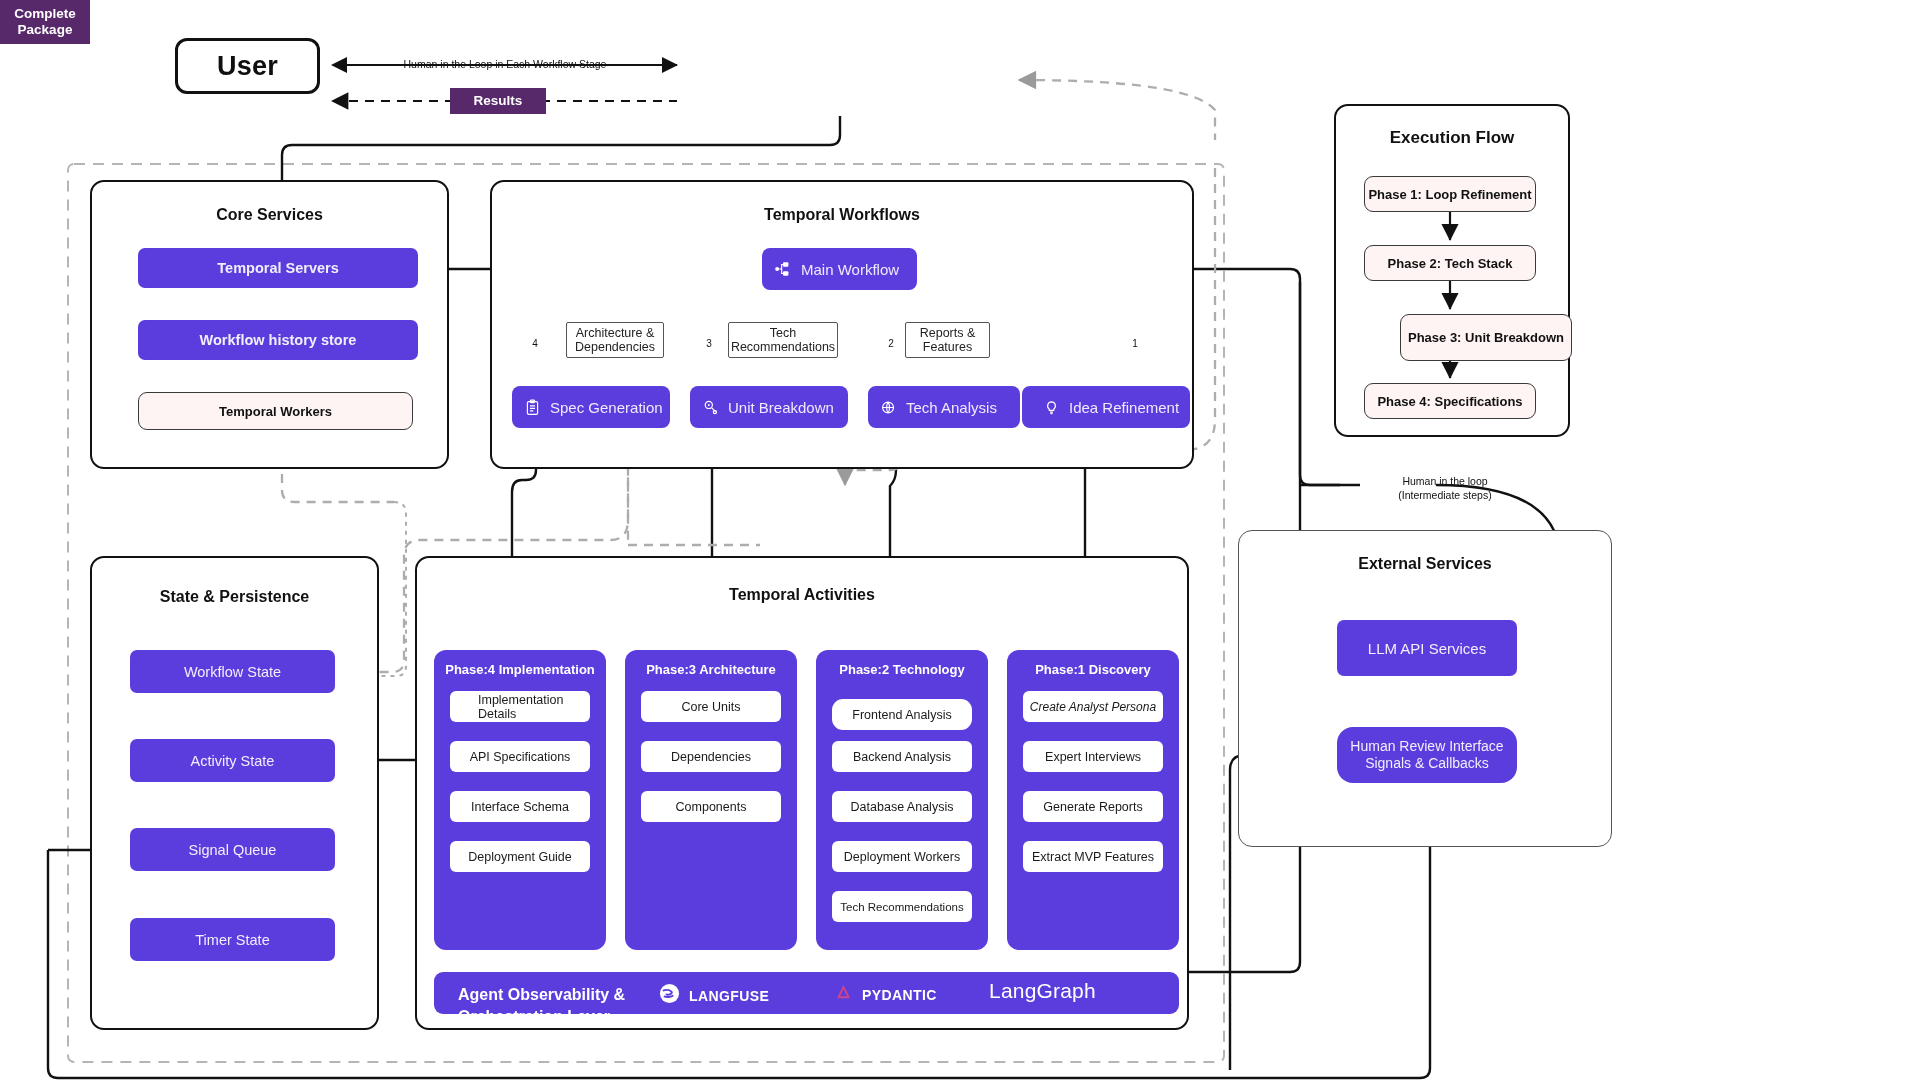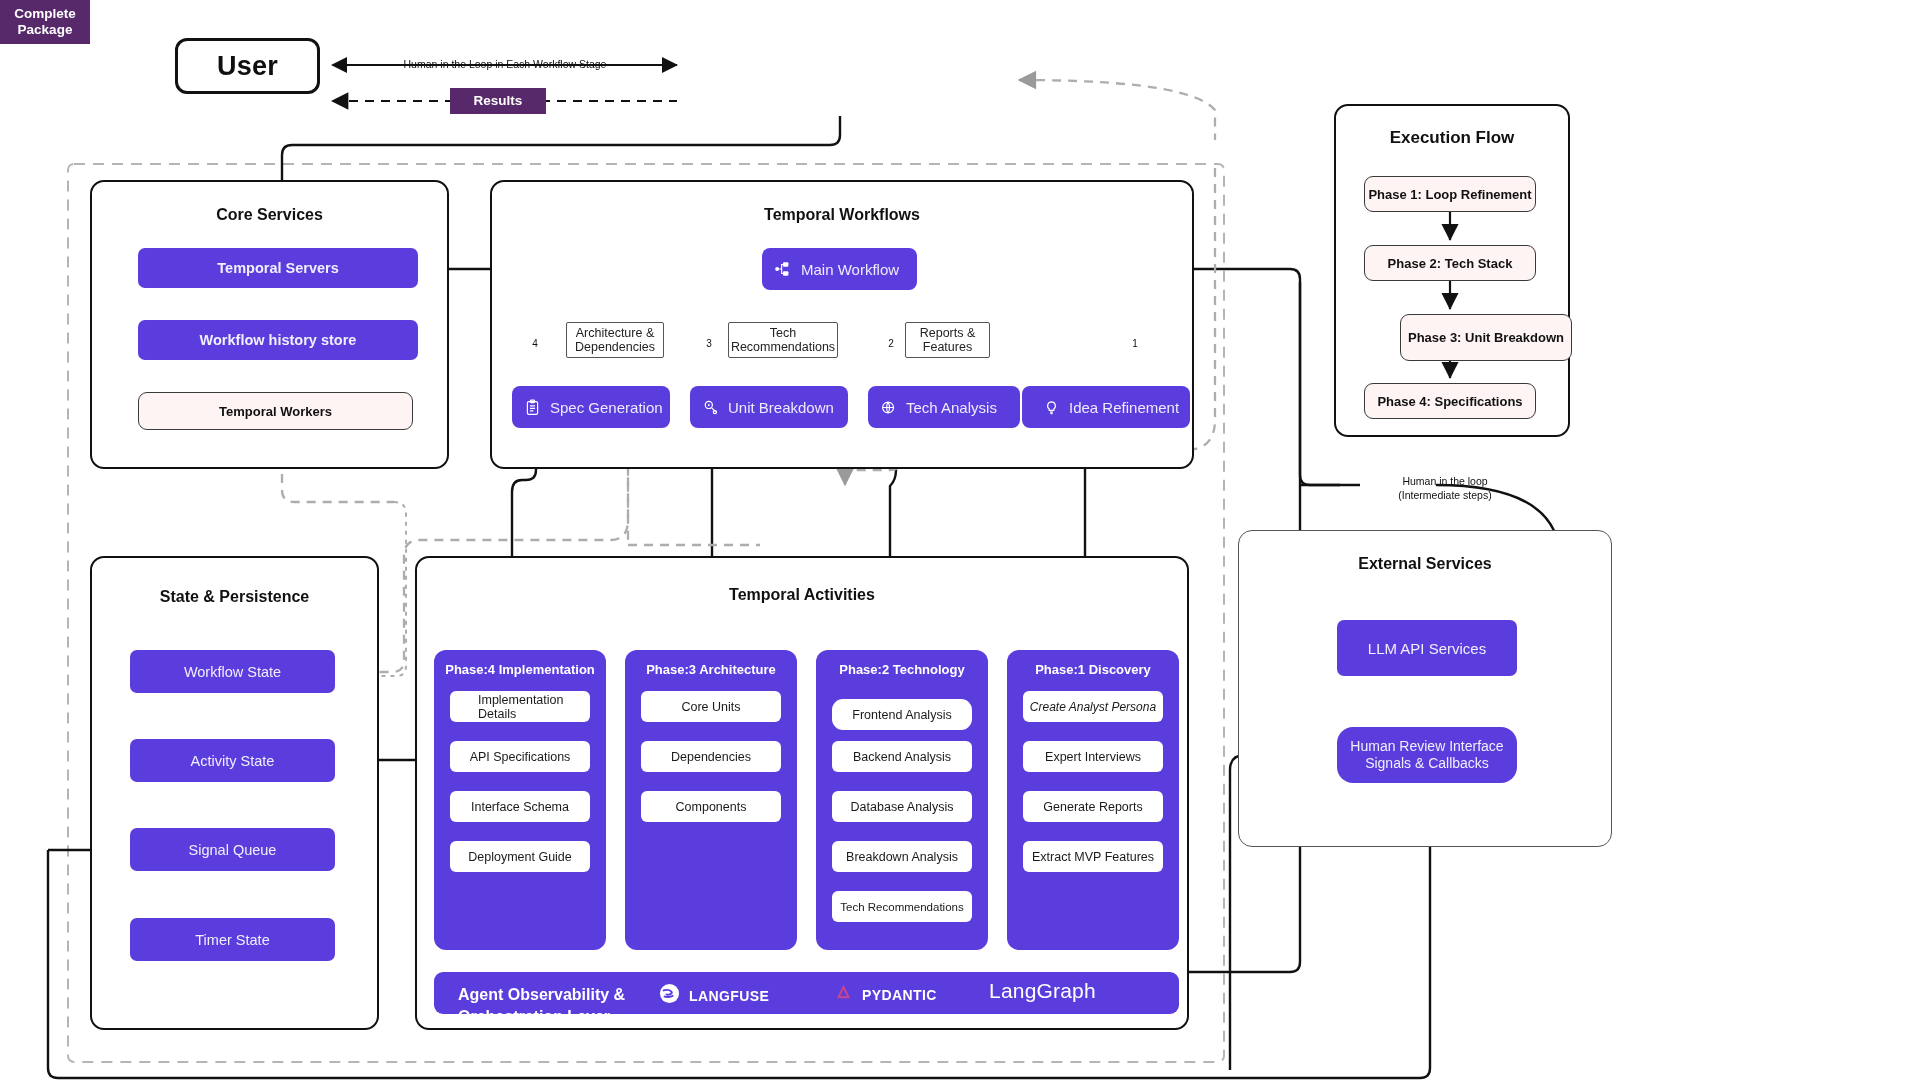--- a/index.html
+++ b/index.html
@@ -289,21 +289,21 @@
     <div class="pill" style="top:41px;">Core Units</div>
     <div class="pill" style="top:91px;">Dependencies</div>
     <div class="pill" style="top:141px;">Components</div>
   </div>
 
   <div class="phasecol" style="left:816px;top:650px;width:172px;height:300px;">
     <div class="ph-title">Phase:2 Technology</div>
     <div class="pill" style="top:49px;border-radius:11px;">Frontend Analysis</div>
     <div class="pill" style="top:91px;">Backend Analysis</div>
     <div class="pill" style="top:141px;">Database Analysis</div>
-    <div class="pill" style="top:191px;">Breakdown Analysis</div>
+    <div class="pill" style="top:191px;">Deployment Workers</div>
     <div class="pill" style="top:241px;font-size:11.5px;">Tech Recommendations</div>
   </div>
 
   <div class="phasecol" style="left:1007px;top:650px;width:172px;height:300px;">
     <div class="ph-title">Phase:1 Discovery</div>
     <div class="pill" style="top:41px;font-size:12px;font-style:italic;">Create Analyst Persona</div>
     <div class="pill" style="top:91px;">Expert Interviews</div>
     <div class="pill" style="top:141px;">Generate Reports</div>
     <div class="pill" style="top:191px;">Extract MVP Features</div>
   </div>

